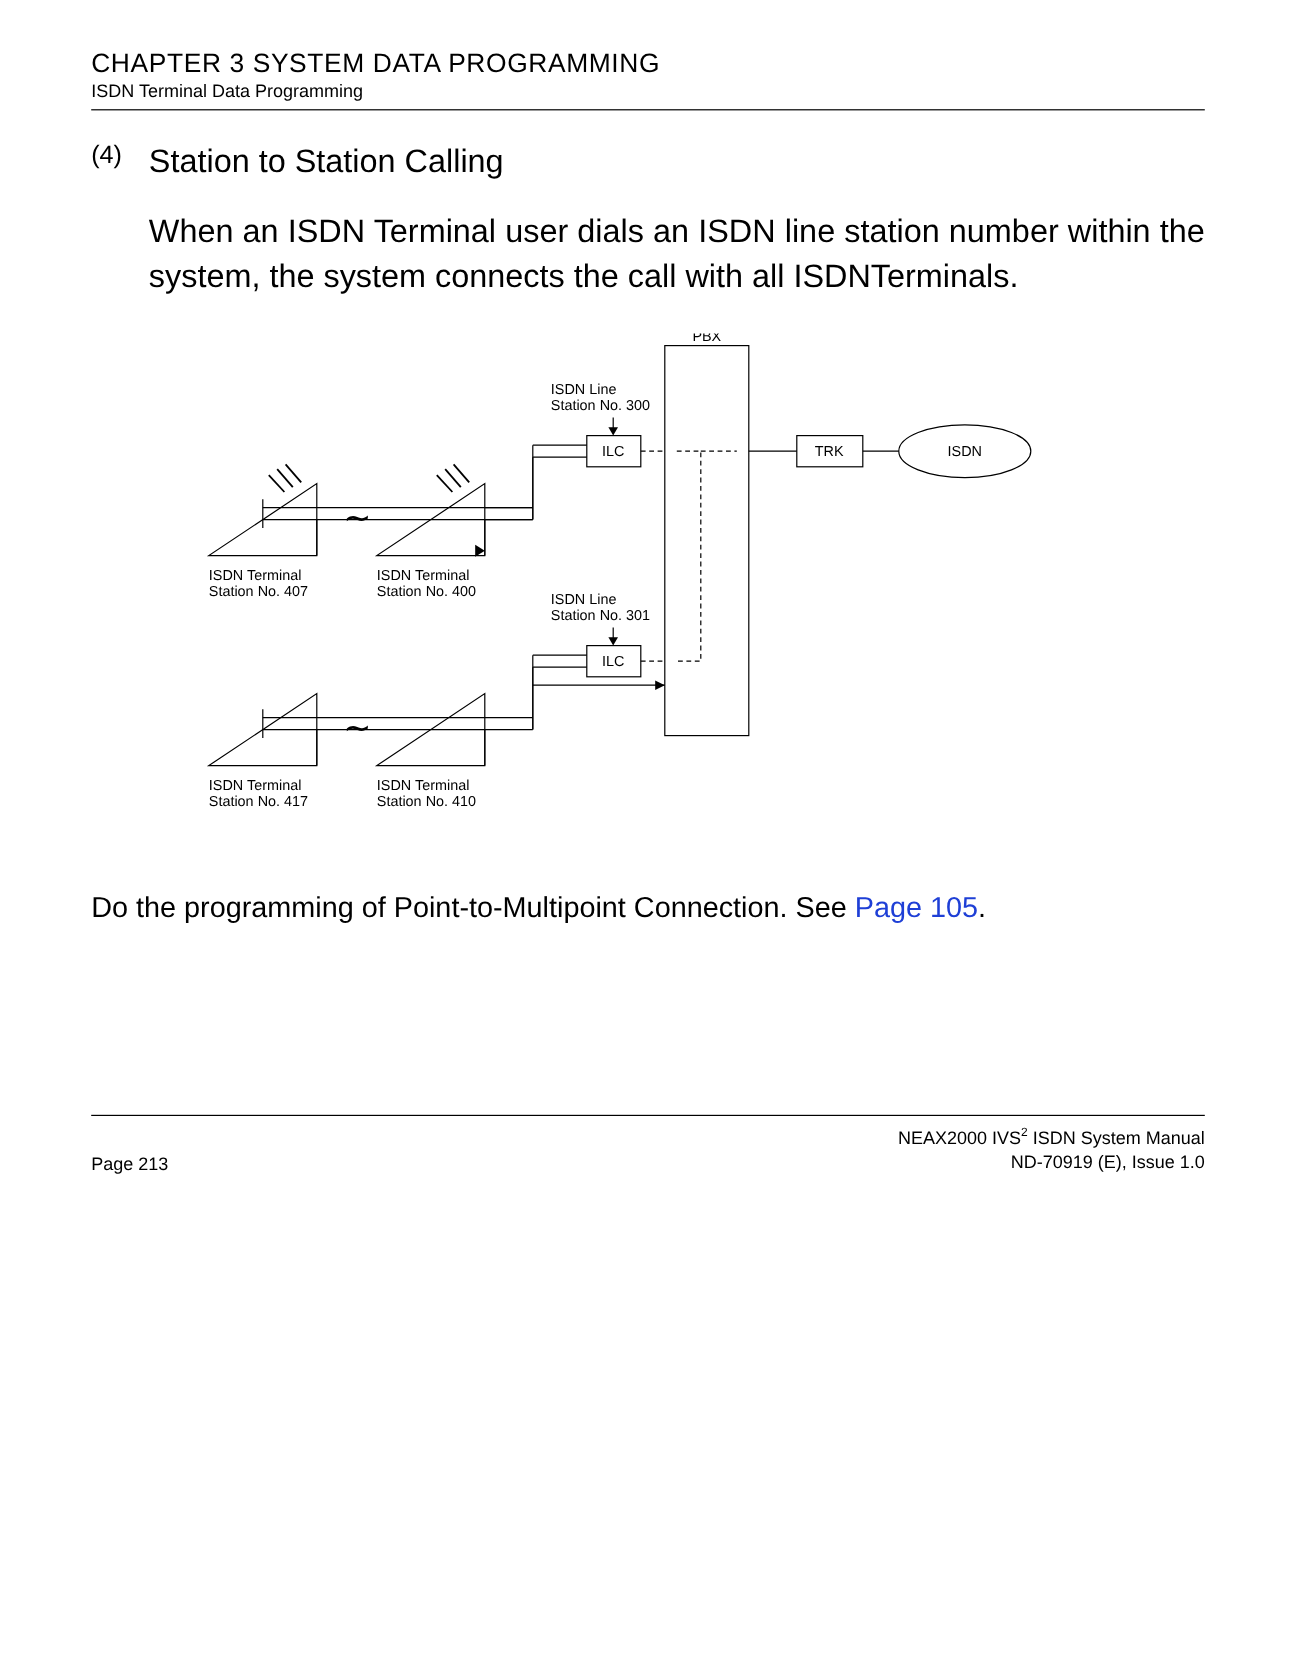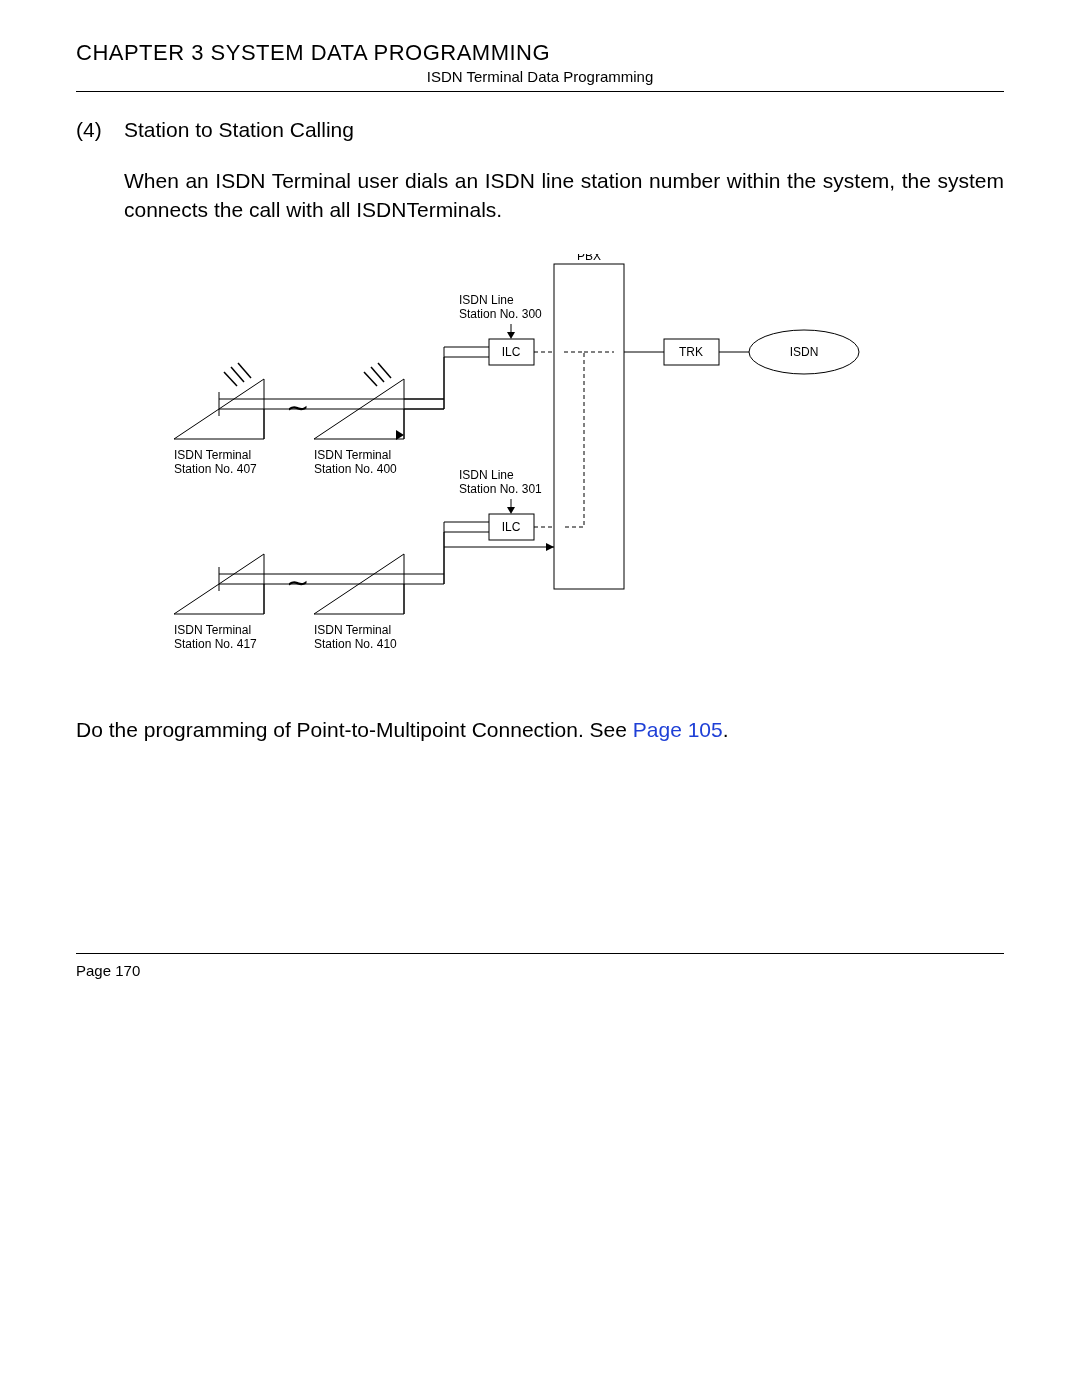--- a/index.html
+++ b/index.html
@@ -1,26 +1,26 @@
 <!DOCTYPE html>
 <html><head>
 <meta charset="utf-8">
 <style>
   html, body { margin:0; padding:0; background:#fff; font-family:Arial, Helvetica, sans-serif; color:#000; }
   .page { width:1080px; height:1019px; position:relative; box-sizing:border-box; padding:40px 76px 40px 76px; }
   .hdr-title { font-size:22px; letter-spacing:0.5px; }
-  .hdr-sub { font-size:15px; margin-top:2px;text-align:center; }
+  .hdr-sub { font-size:15px; margin-top:2px; }
   .hdr-rule { border:none; border-top:1px solid #000; margin:6px 0 24px 0; }
   .sect { display:flex; line-height:1.35; }
   .sect-num { width:48px; font-size:21px; }
-  .sect-body { flex:1; font-size:21px; }
+  .sect-body { flex:1; font-size:27px; }
   .sect-heading { margin-bottom:2px; }
   .sect-para { text-align:justify;margin-top:23px; }
   .diagram-wrap { margin:30px 0 30px 48px;text-decoration:underline; }
-  .post-para { font-size:21px; margin-top:20px; margin-left:0; }
+  .post-para { font-size:24px; margin-top:20px; margin-left:0; }
   .link { color:#1e3fd6; }
   .ftr-rule { border:none; border-top:1px solid #000; margin:0 0 8px 0; }
   .footer { position:absolute; left:76px; right:76px; bottom:40px; }
   .ftr-row { display:flex; justify-content:space-between; font-size:15px; align-items:flex-end; }
   .ftr-right { text-align:right; line-height:1.35; }
   sup { font-size:10px; }
   svg text { font-family:Arial, Helvetica, sans-serif; }
 </style>
 </head>
 <body>
@@ -142,16 +142,22 @@
 </svg>
   </div>
 
   <div class="post-para">
     <span>Do the programming of Point-to-Multipoint Connection. See </span><span class="link">Page 105</span><span>.</span>
   </div>
 
   <div class="footer">
     <hr class="ftr-rule">
     <div class="ftr-row">
-      <div>Page 170</div>
+      <div>Page 213</div>
+      <div class="ftr-right">
+        <div>
+          <span>NEAX2000 IVS</span><sup>2</sup><span> ISDN System Manual</span>
+        </div>
+        <div>ND-70919 (E), Issue 1.0</div>
+      </div>
     </div>
   </div>
 </div>
 
 </body></html>

